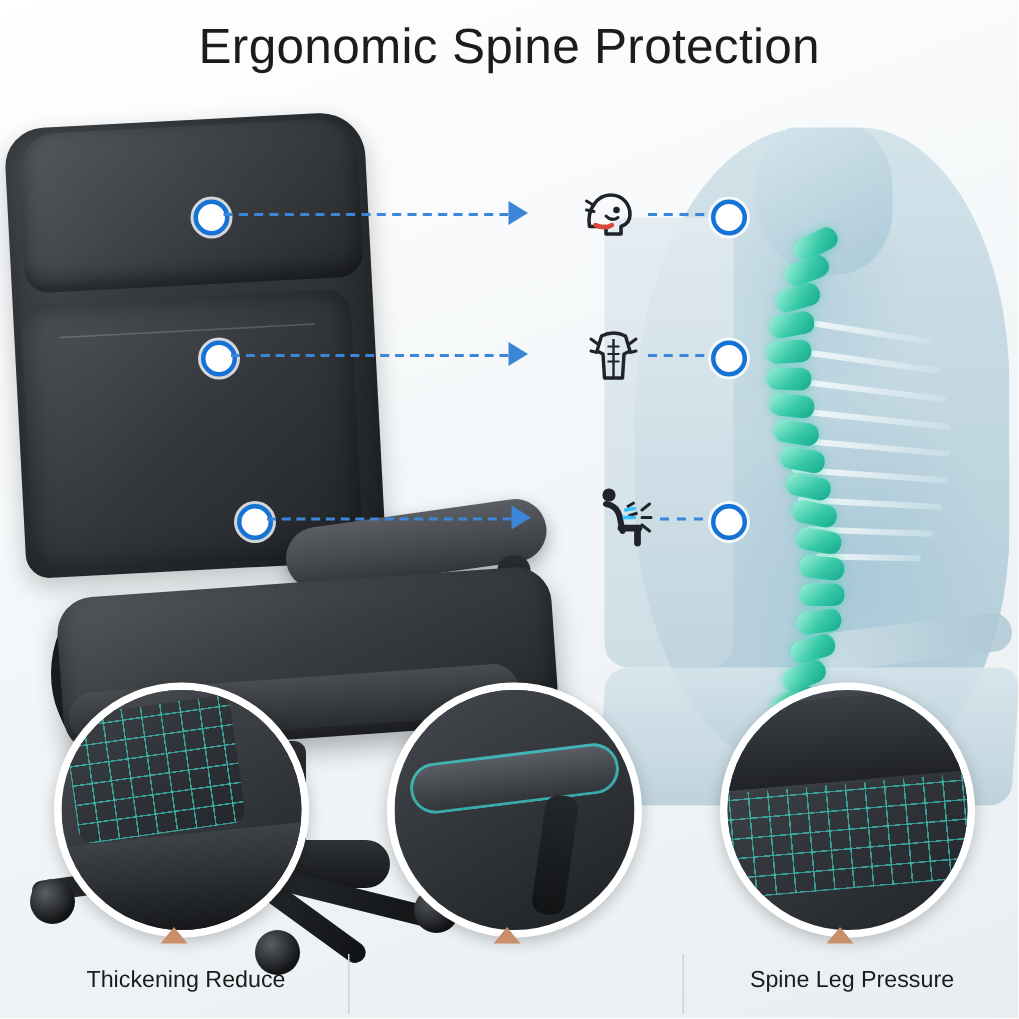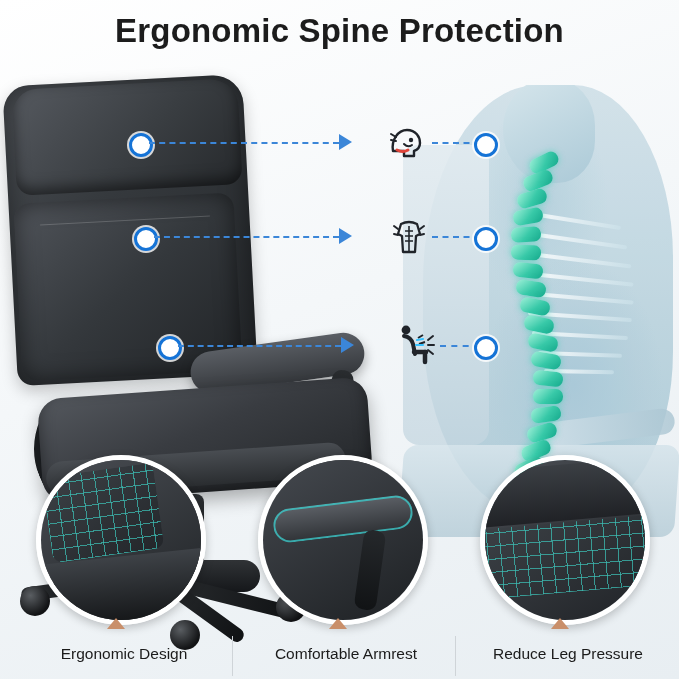--- a/index.html
+++ b/index.html
@@ -8,21 +8,21 @@
     font-family:"Liberation Sans", sans-serif;
     background:#ffffff;
     position:relative;
   }
   #stage{position:absolute;left:0;top:0;width:679px;height:679px;overflow:hidden;
     background:linear-gradient(160deg,#ffffff 0%,#f4f7f9 45%,#e8eef2 100%);}
 
   
   .headline{
     position:absolute;left:0;top:12px;width:679px;text-align:center;
-    font-size:33px;font-weight:bold;color:#1c1c1c;letter-spacing:.2px;
+    font-size:33px;font-weight:normal;color:#1c1c1c;letter-spacing:.2px;
   }
   .subhead{
     position:absolute;left:0;top:54px;width:679px;text-align:center;
     font-size:14.5px;color:#2b2b2b;
   }
 
   
   .xray{
     position:absolute;left:395px;top:85px;width:284px;height:470px;
     overflow:hidden;
@@ -329,17 +329,16 @@
     <div class="grid-teal" style="position:absolute;left:-10px;top:62px;width:190px;height:70px;transform:rotate(-5deg);"></div>
   </div>
 
   <div class="tri" style="left:107px;top:618px;"></div>
   <div class="tri" style="left:329px;top:618px;"></div>
   <div class="tri" style="left:551px;top:618px;"></div>
 
   <div class="divider" style="left:232px;top:636px;height:40px;"></div>
   <div class="divider" style="left:455px;top:636px;height:40px;"></div>
 
-  <div class="cap" style="left:16px;top:645px;width:216px;">Ergonomic Design</div>
-  <div class="cap" style="left:240px;top:645px;width:212px;">Comfortable Armrest</div>
-  <div class="cap" style="left:462px;top:645px;width:212px;">Reduce Leg Pressure</div>
+  <div class="cap" style="left:16px;top:645px;width:216px;">Thickening Reduce</div>
+  <div class="cap" style="left:462px;top:645px;width:212px;">Spine Leg Pressure</div>
 
 </div>
 
 </body></html>

